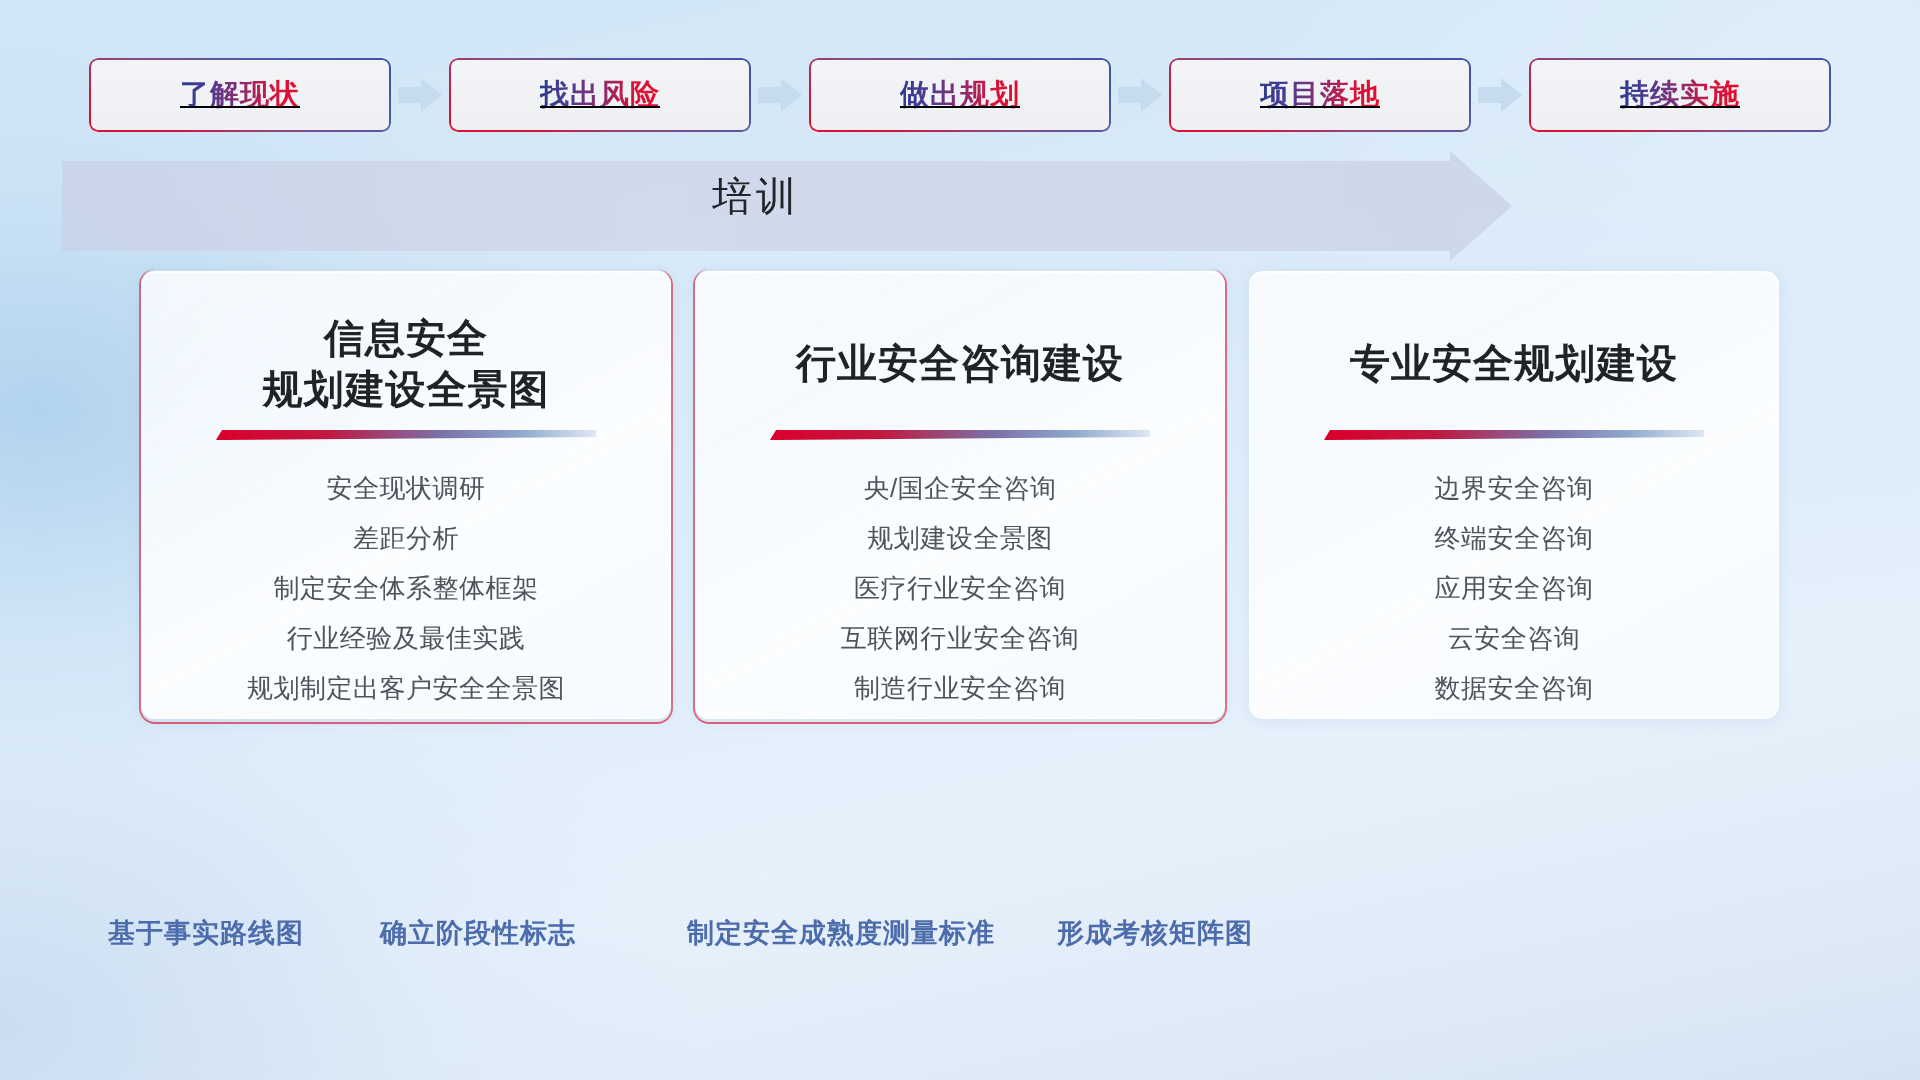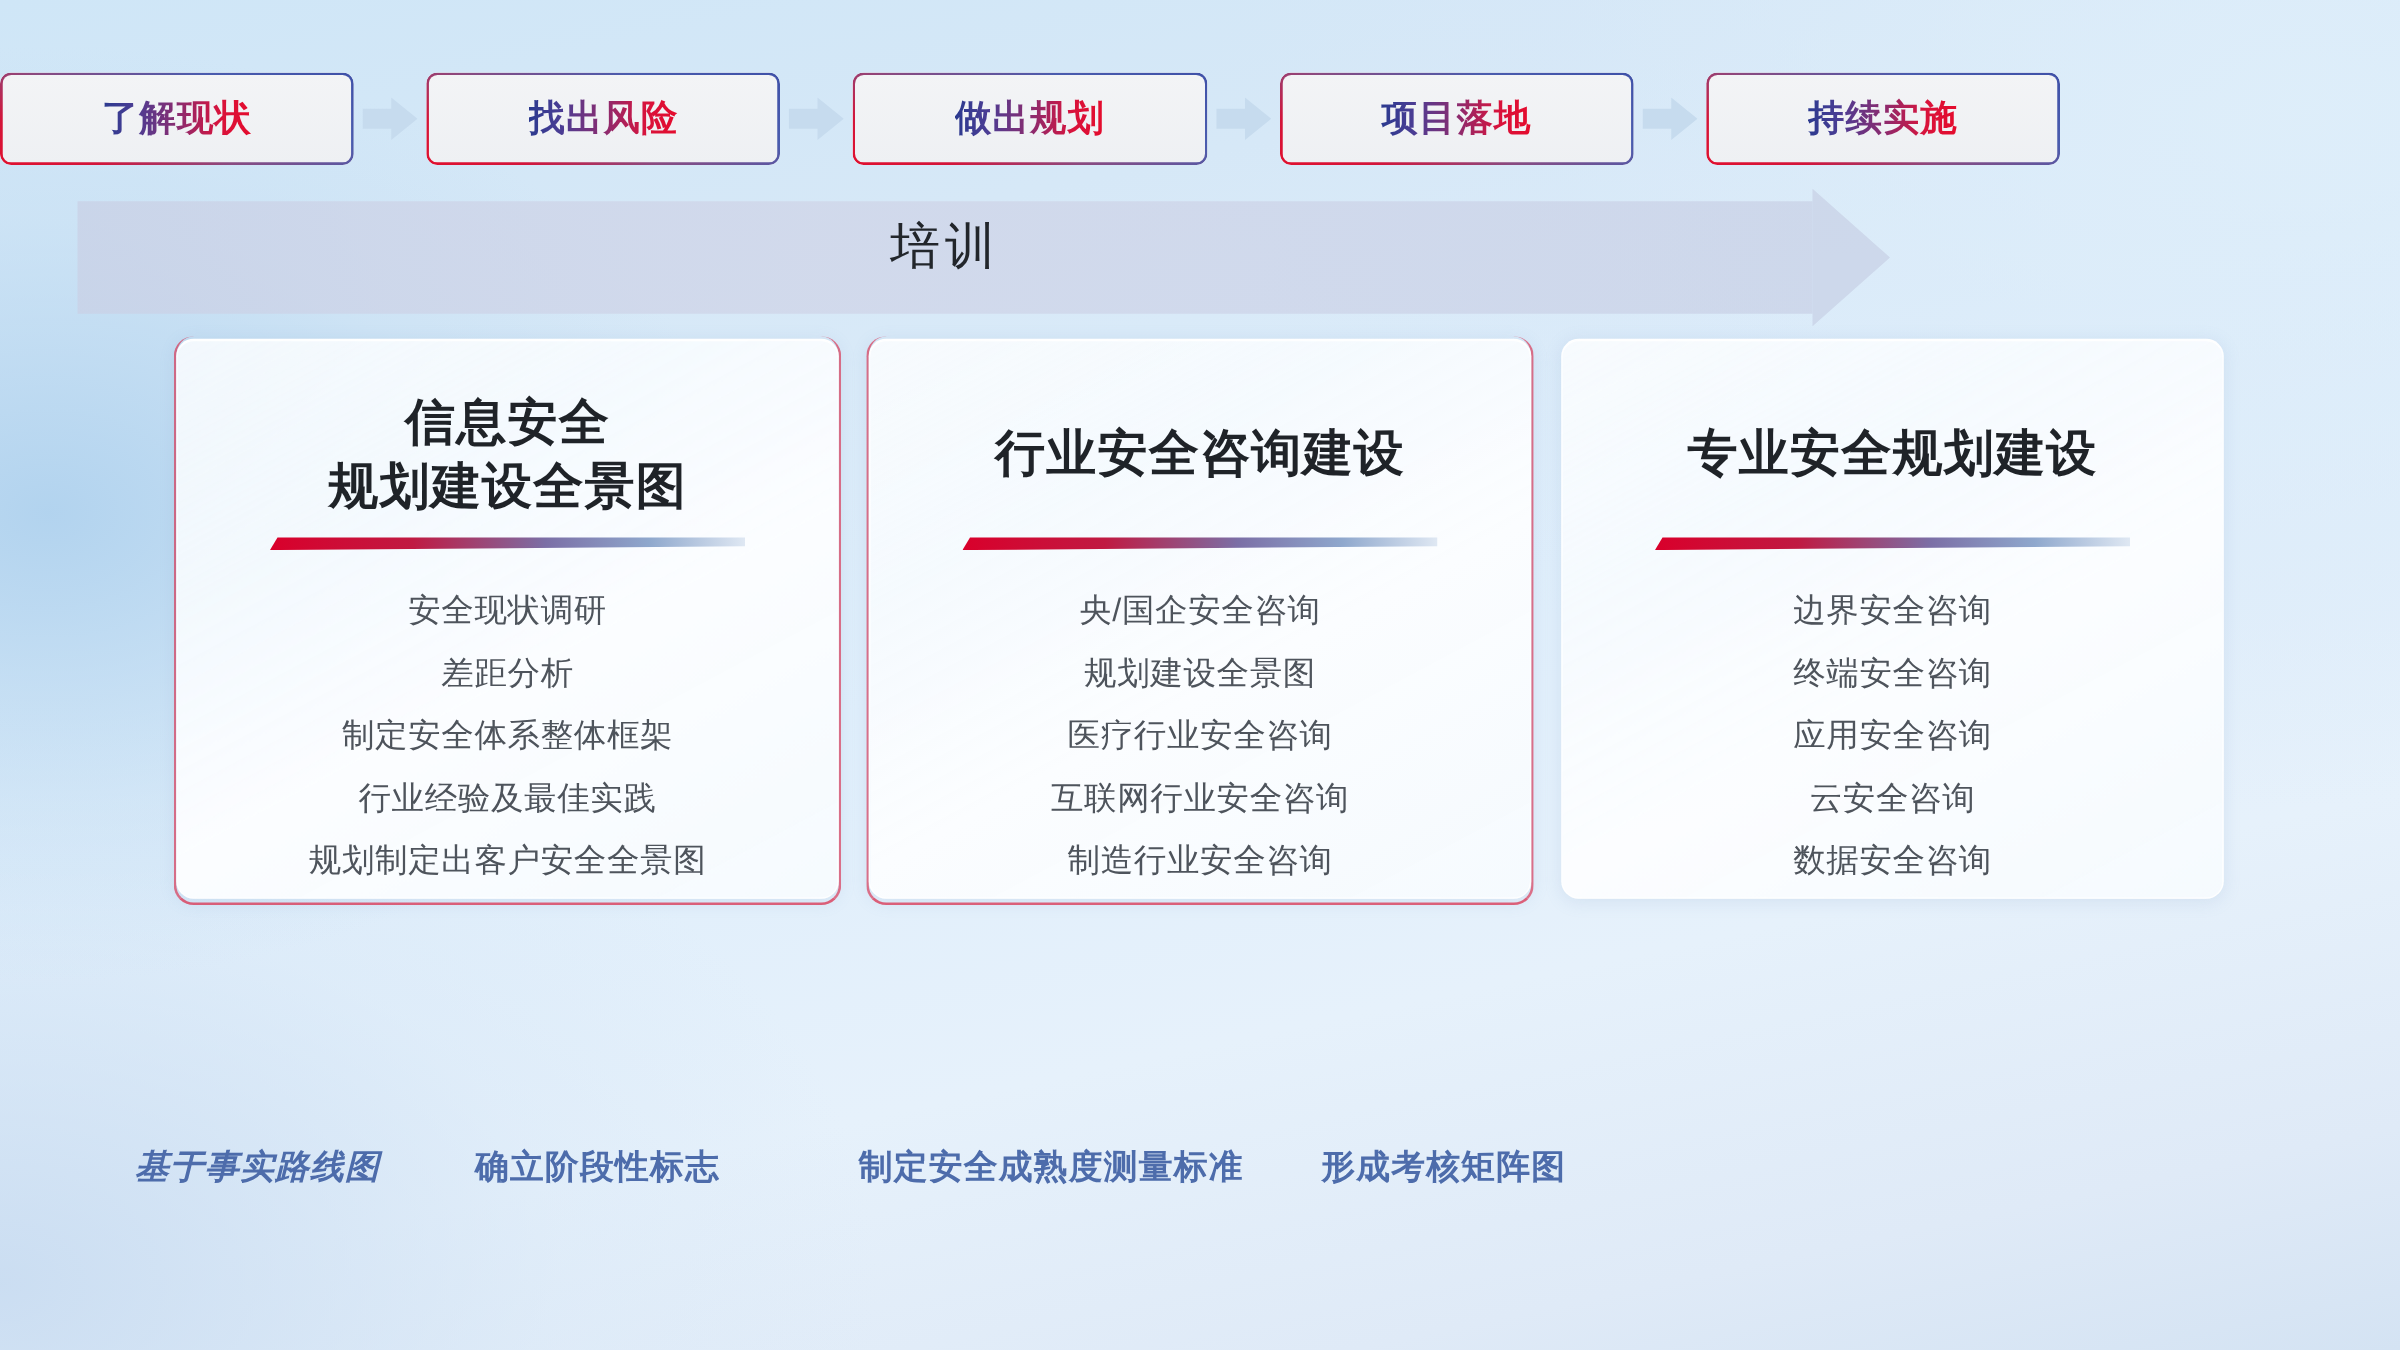--- a/index.html
+++ b/index.html
@@ -12,22 +12,22 @@
     position:relative;
     background:
       radial-gradient(ellipse 760px 520px at 2% 38%, rgba(176,210,238,0.95) 0%, rgba(196,222,243,0.45) 45%, rgba(214,232,246,0) 72%),
       radial-gradient(ellipse 900px 600px at 0% 95%, rgba(198,218,240,0.85) 0%, rgba(214,230,246,0.35) 50%, rgba(222,236,248,0) 78%),
       radial-gradient(ellipse 1100px 700px at 96% 8%, rgba(222,238,250,0.9) 0%, rgba(216,232,248,0.3) 55%, rgba(216,232,248,0) 80%),
       linear-gradient(168deg, #cfe6f7 0%, #d6e8f7 22%, #dfeefb 48%, #e6f1fb 70%, #dfeaf7 88%, #d4e3f3 100%);
   }
 
   
   .steps {
-    position:absolute; left:0; top:58px; width:1648px;
-    display:flex; align-items:center; justify-content:center;
+    position:absolute; left:0; top:58px; width:1920px;
+    display:flex; align-items:center; justify-content:center;text-decoration:underline;
   }
   .step-box {
     position:relative;
     width:302px; height:74px;
     border-radius:9px;
     display:flex; align-items:center; justify-content:center;
     background:linear-gradient(180deg,#f3f4f6 0%,#eef0f3 100%);
     padding:2px;
   }
   .step-box::before{
@@ -270,17 +270,17 @@
       <li>边界安全咨询</li>
       <li>终端安全咨询</li>
       <li>应用安全咨询</li>
       <li>云安全咨询</li>
       <li>数据安全咨询</li>
     </ul>
   </div>
 </div>
 
 <div class="foot">
-  <div class="foot-item" id="f0" style="left: 108px; font-style: italic;">基于事实路线图</div>
+  <div class="foot-item" id="f0" style="left: 108px;">基于事实路线图</div>
   <div class="foot-item" id="f1" style="left: 380px;">确立阶段性标志</div>
   <div class="foot-item" id="f2" style="left: 641px; margin-left: 46px;">制定安全成熟度测量标准</div>
   <div class="foot-item" id="f3" style="left: 1057px;">形成考核矩阵图</div>
 </div>
 
 </body></html>

